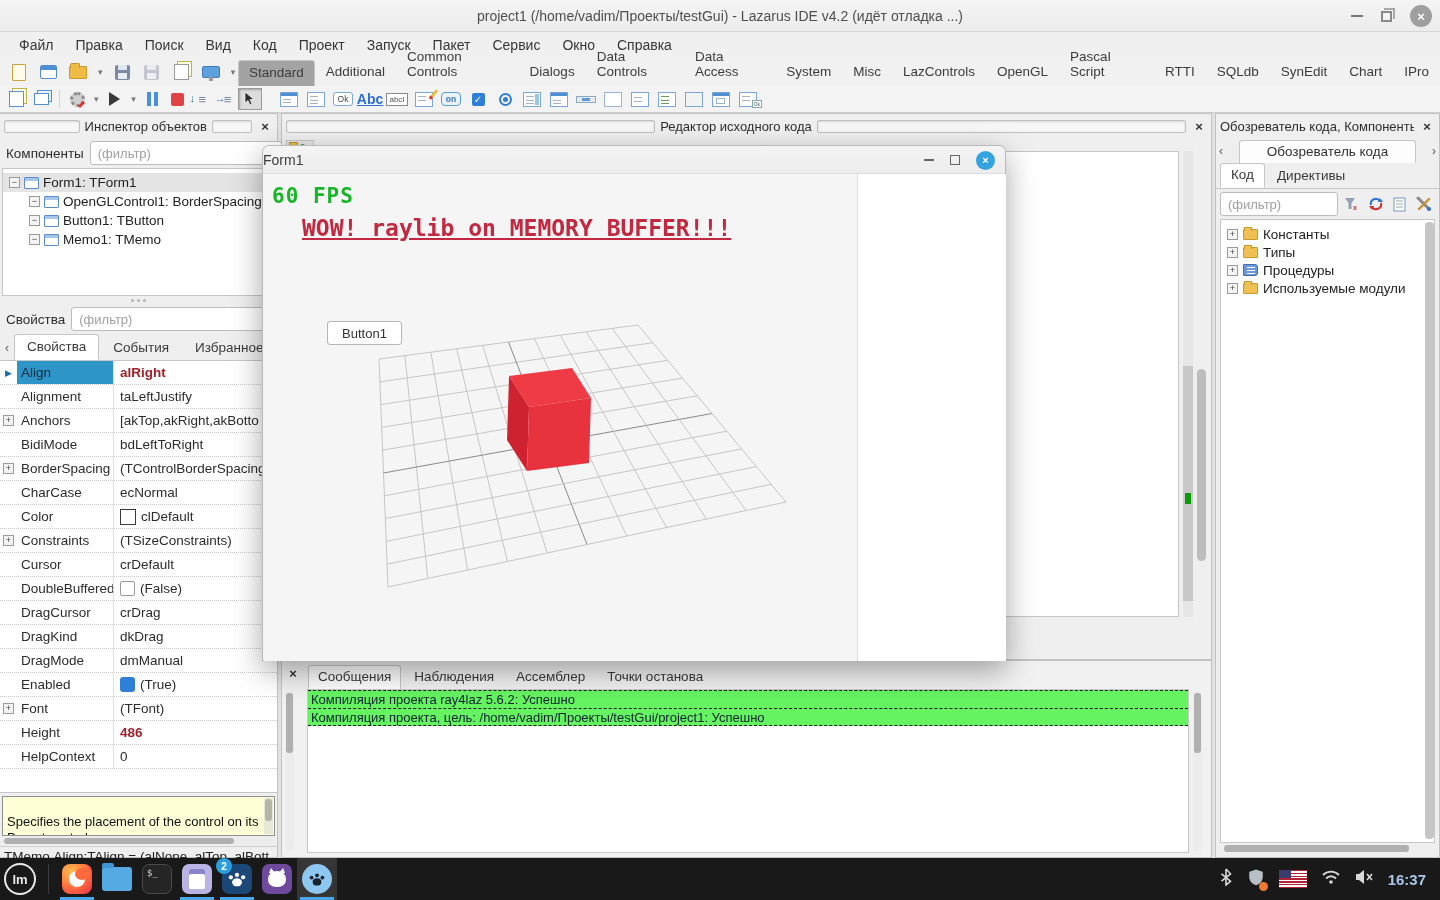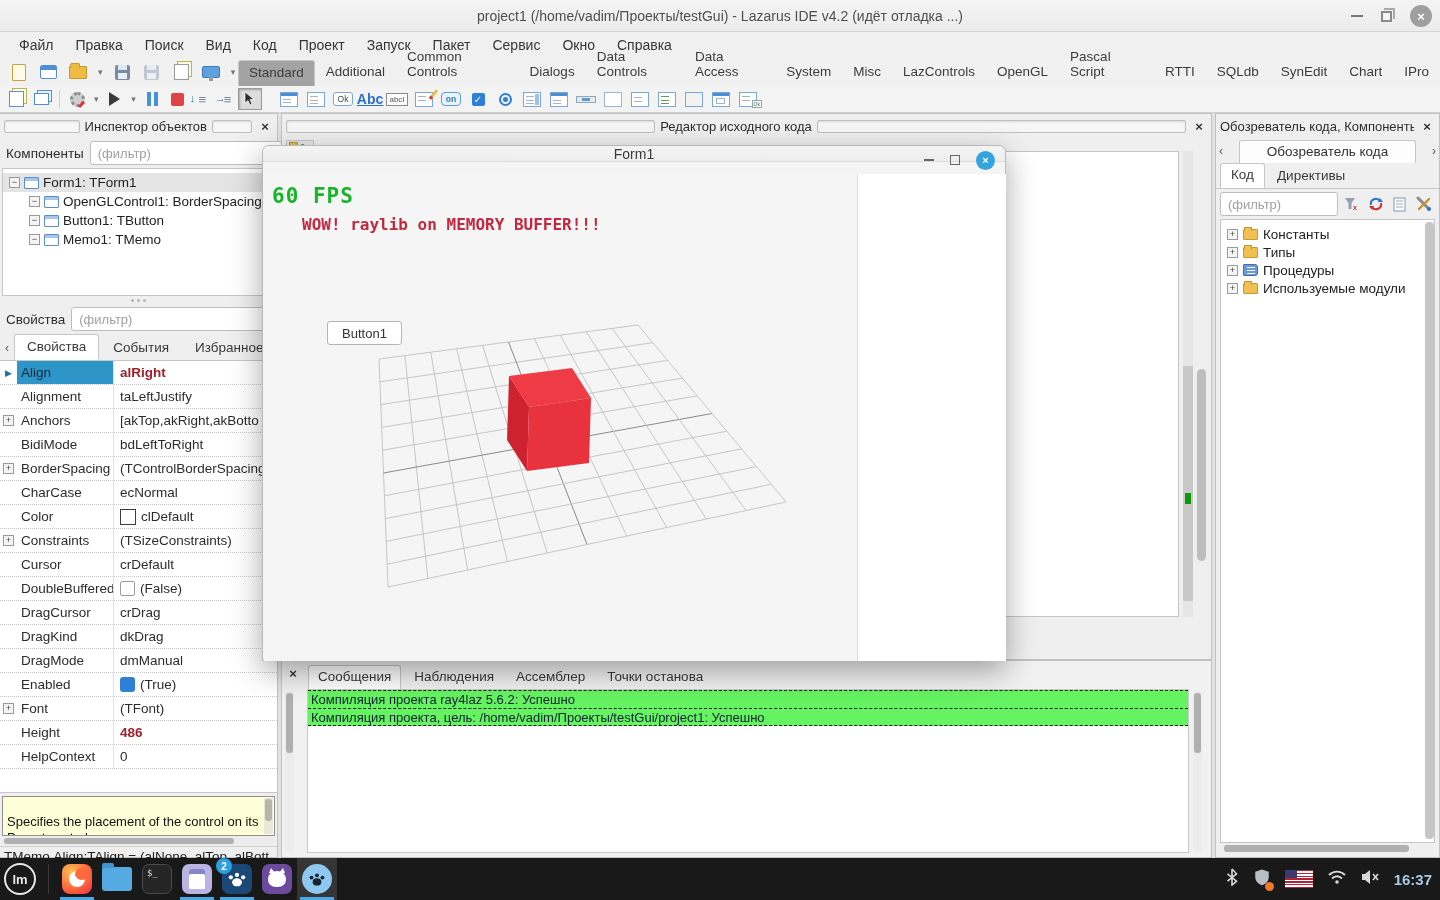--- a/index.html
+++ b/index.html
@@ -171,30 +171,30 @@
   .rptrow.book .bookico:before { content:""; position:absolute; left:3px; top:2px; right:2px; height:1px; background:#fff; box-shadow:0 3px 0 #fff, 0 6px 0 #fff; }
   .rpvsb { position:absolute; right:5px; top:108px; width:9px; bottom:18px; }
   .rpvsb i { position:absolute; top:0; width:9px; height:100%; background:#c6c6c6; border-radius:4px; }
   .rphsb { position:absolute; left:8px; right:20px; bottom:4px; height:8px; }
   .rphsb i { display:block; width:95%; height:7px; background:#b0b0b0; border-radius:3px; }
 
   
   .formwin { position:absolute; left:262px; top:145px; width:744px; height:516px;
     background:#f4f4f4; border:1px solid #b9b9b9; border-radius:7px 7px 0 0;
     box-shadow:0 10px 30px rgba(0,0,0,.35); z-index:20; }
-  .formtitle { height:16px; background:linear-gradient(#f4f4f4,#ededed); border-bottom:1px solid #dcdcdc;
-    border-radius:7px 7px 0 0; display:flex; align-items:center; justify-content:center; font-size:14px; color:#3c3c3c; position:relative; }
+  .formtitle { height:28px; background:linear-gradient(#f4f4f4,#ededed); border-bottom:1px solid #dcdcdc;
+    border-radius:7px 7px 0 0; display:flex; align-items:center; font-size:14px; color:#3c3c3c; position:relative; }
   .fctrls { position:absolute; right:10px; top:0; height:28px; display:flex; align-items:center; gap:16px; }
   .fmin { width:10px; height:2px; background:#666; }
   .fmax { width:10px; height:10px; border:1.5px solid #666; }
   .fclose { width:19px; height:19px; border-radius:50%; background:#35a4de; color:#fff; font-size:11px; font-weight:bold; display:flex; align-items:center; justify-content:center; }
   .glarea { position:absolute; left:1px; top:28px; width:593px; height:487px; background:#f5f5f5; overflow:hidden; }
   .memo { position:absolute; left:594px; top:28px; width:149px; height:487px; background:#fff; border-left:1px solid #ddd; }
   .fps { position:absolute; left:8px; top:10px; font-family:"DejaVu Sans Mono", monospace; font-weight:bold; font-size:21px; letter-spacing:1px; }
-  .banner { position:absolute; left:38px; top:41px; font-family:"DejaVu Sans Mono", monospace; font-weight:bold; font-size:16px; }
+  .banner { position:absolute; left:38px; top:41px; font-family:"DejaVu Sans Mono", monospace; font-weight:bold; font-size:23px;text-decoration:underline; }
   .btn1 { position:absolute; left:63px; top:147px; width:75px; height:24px; background:#fff; border:1px solid #b5b5b5; border-radius:3px; font-size:13px; color:#333; display:flex; align-items:center; justify-content:center; }
 
   
   .taskbar { position:absolute; left:0; top:858px; width:1440px; height:42px; background:#191919; display:flex; align-items:center; }
   .tico { width:40px; height:42px; display:flex; align-items:center; justify-content:center; position:relative; flex:none; }
   .underline { position:absolute; bottom:0; left:3px; right:3px; height:3px; background:#4aa8e8; }
   .mintlogo { width:32px; height:32px; border-radius:50%; border:2px solid #e8e8e8; color:#e8e8e8; display:flex; align-items:center; justify-content:center; font-size:13px; font-weight:bold; }
   .tsep { width:1px; height:30px; background:#3a3a3a; margin:0 8px; flex:none; }
   .ffox { width:30px; height:30px; border-radius:8px; background:radial-gradient(circle at 30% 25%, #ffbd4f, #ff6a3d 55%, #e33050); position:relative; overflow:hidden; }
   .ffox:before { content:""; position:absolute; left:7px; top:7px; width:16px; height:16px; border-radius:50%; background:#fff; }
@@ -206,21 +206,21 @@
   .tedit i { width:16px; height:20px; background:#fff; border-radius:2px; box-shadow:inset 0 -13px 0 -4px #fff, inset 0 5px 0 0 #8a85c8; }
   .pawapp { width:30px; height:30px; background:#1c4878; border-radius:7px; display:flex; align-items:center; justify-content:center; position:relative; }
   .badge { position:absolute; left:-6px; top:-6px; width:16px; height:16px; background:#2aa0dc; border-radius:50%; color:#fff; font-size:10px; font-weight:bold; display:flex; align-items:center; justify-content:center; }
   .gith { width:30px; height:30px; background:#6e4a9e; border-radius:7px; display:flex; align-items:center; justify-content:center; }
   .gith i { width:18px; height:16px; background:#fff; border-radius:50% 50% 45% 45%; position:relative; }
   .gith i:before, .gith i:after { content:""; position:absolute; top:-3px; width:0; height:0; border-bottom:5px solid #fff; }
   .gith i:before { left:1px; border-left:2px solid transparent; border-right:4px solid transparent; }
   .gith i:after { right:1px; border-right:2px solid transparent; border-left:4px solid transparent; }
   .activetile { background:#353535; }
   .bluepaw { width:30px; height:30px; background:#8ec8f0; border-radius:50%; display:flex; align-items:center; justify-content:center; }
-  .tray { margin-left:auto; display:flex; align-items:center; gap:14px; padding-right:8px; }
+  .tray { margin-left:auto; display:flex; align-items:center; gap:14px; padding-right:14px; }
   .flag { width:28px; height:18px; background:repeating-linear-gradient(180deg,#b22234 0 1.4px,#fff 1.4px 2.8px); position:relative; }
   .flag:before { content:""; position:absolute; left:0; top:0; width:12px; height:8px; background:#3c3b6e; }
   .clock { color:#a9c8e8; font-size:15px; font-weight:bold; font-family:"Liberation Sans",sans-serif; }
 </style>
 </head>
 <body>
 
 <div class="root">
 
   <div class="titlebar">

